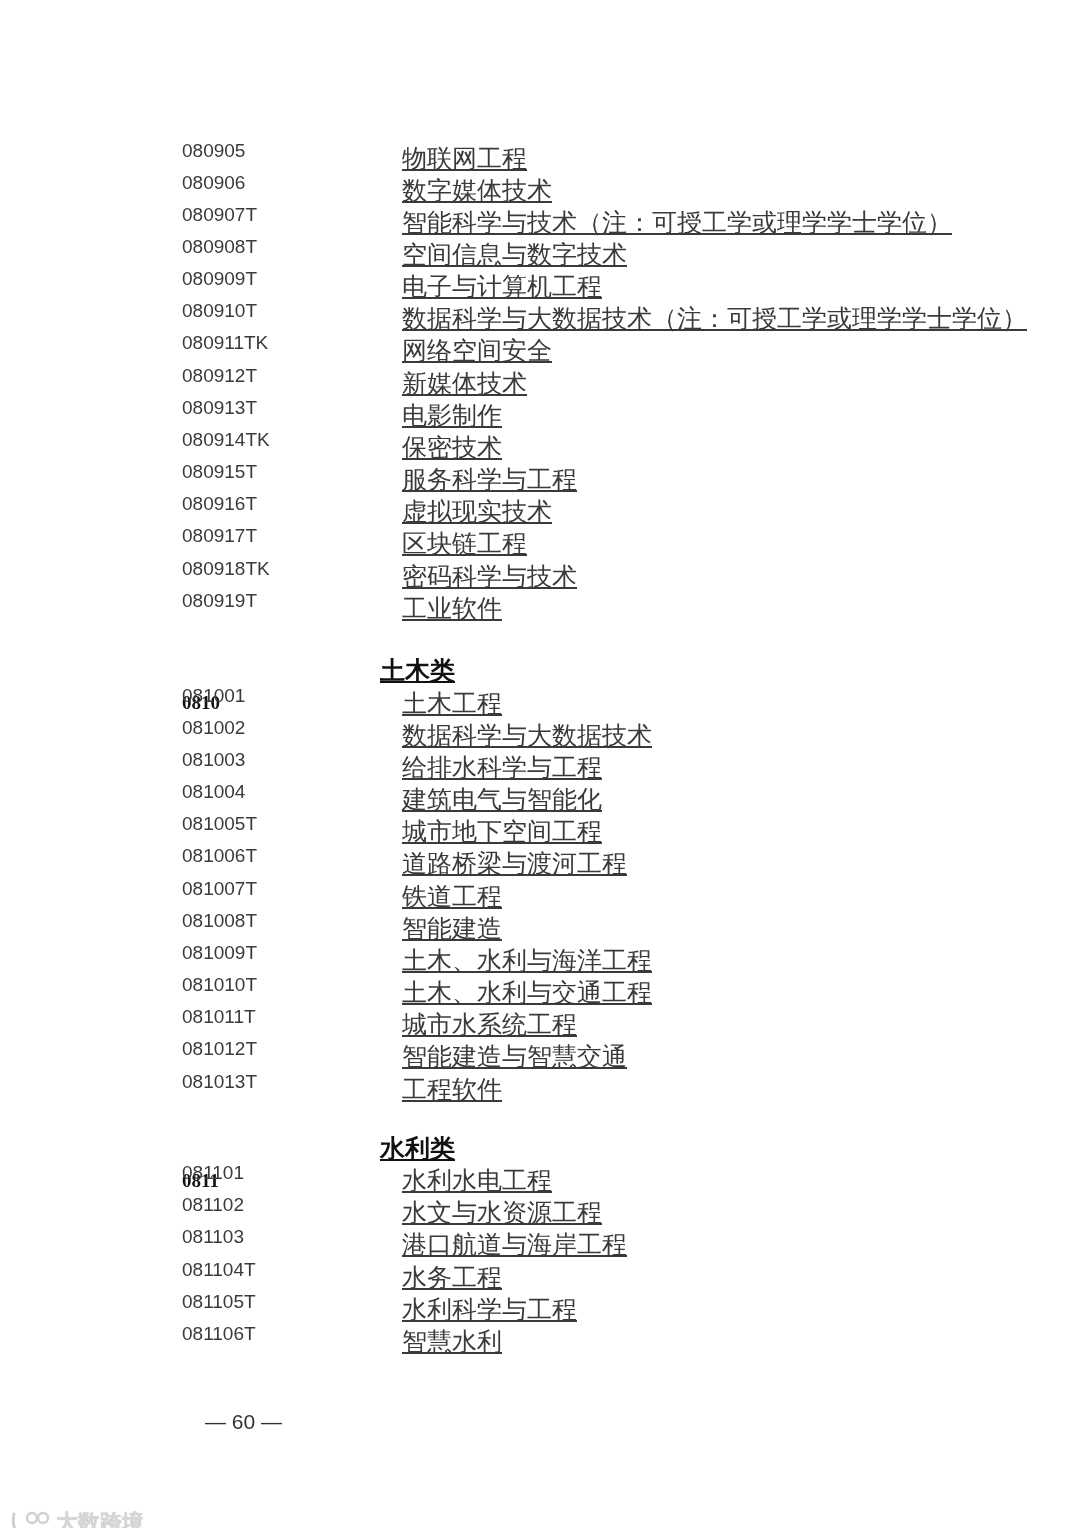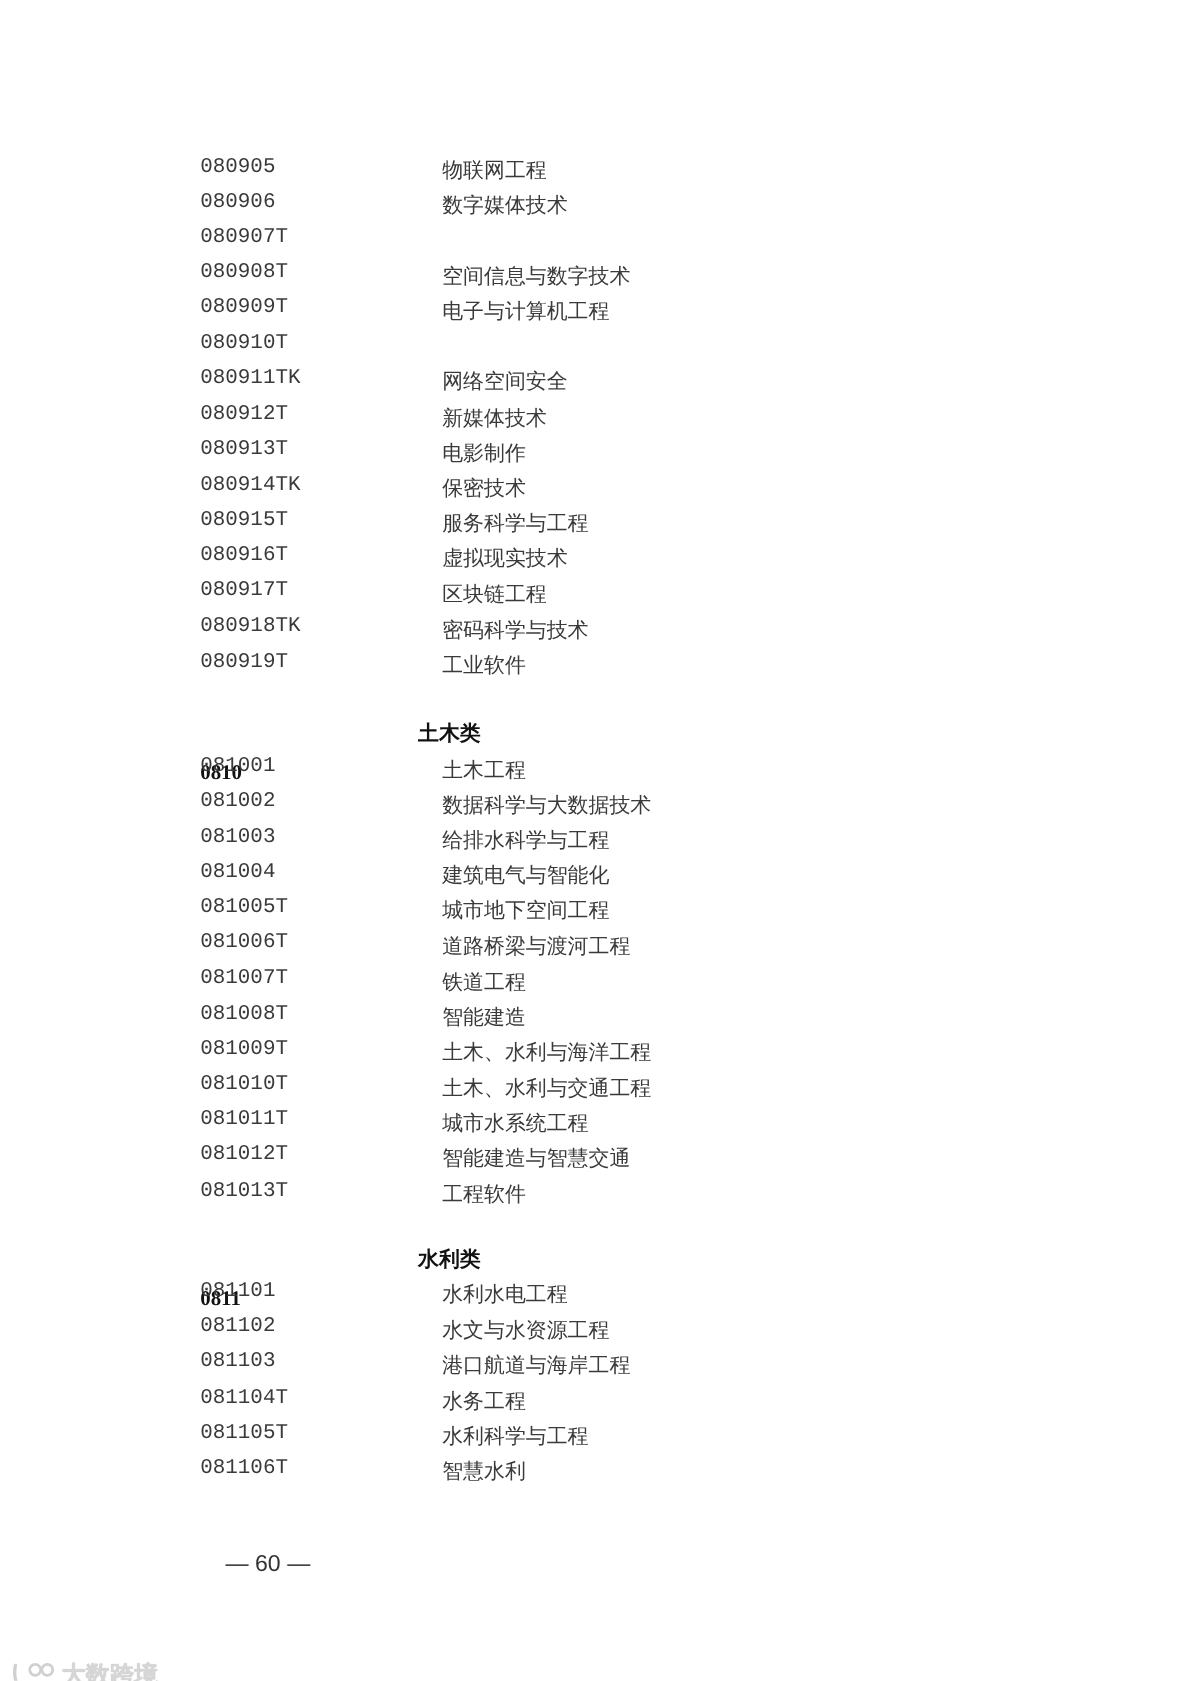--- a/index.html
+++ b/index.html
@@ -1,22 +1,22 @@
 <!DOCTYPE html>
 <html><head>
 <meta charset="utf-8">
 <style>
   html, body { margin: 0; padding: 0; background: #ffffff; }
   body { width: 1080px; height: 1528px; position: relative; overflow: hidden;
          font-family: "DejaVu Serif", "Liberation Serif", serif; color: #333333; }
   .list { position: absolute; left: 0; top: 0; width: 1080px; }
   .row { position: absolute; left: 0; width: 1080px; height: 32px; }
-  .code { position: absolute; left: 182px; font-family: Liberation Mono, monospace;
+  .code { position: absolute; left: 182px; font-family: Liberation Sans, sans-serif;
           font-size: 19px; color: #3a3a3a; top: 0; }
-  .name { position: absolute; left: 402px; font-size: 19px; color: #3a3a3a; top: 2px; white-space: nowrap; }
+  .name { position: absolute; left: 402px; font-size: 25px; color: #3a3a3a; top: 2px; white-space: nowrap; text-decoration: underline; }
   .row.head .code { font-weight: bold; color: #111; font-family: "Liberation Serif", serif; margin-top: 40px; }
   .row.head .name { left: 380px; font-weight: bold; color: #111; }
   .page-num { position: absolute; left: 205px; top: 1410px; font-family: Liberation Sans, sans-serif;
               font-size: 21px; color: #333; white-space: nowrap; }
   .watermark { position: absolute; left: 10px; top: 1488px; display: flex; align-items: center; gap: 6px;
                color: #d6d6d6; font-family: "DejaVu Sans", sans-serif; font-size: 22px; font-weight: bold;
                text-shadow: 0 0 1px #bbb; margin-top: 20px; }
   .wm-logo { width: 40px; height: 26px; }
 </style>
 </head>
@@ -27,31 +27,33 @@
   <div class="row" style="top:140px">
       <span class="code">080905</span>
       <span class="name">物联网工程</span>
     </div>
   <div class="row" style="top:172px">
       <span class="code">080906</span>
       <span class="name">数字媒体技术</span>
     </div>
   <div class="row" style="top:204px">
       <span class="code">080907T</span>
+      <span class="name">智能科学与技术（注：可授工学或理学学士学位）</span>
     </div>
   <div class="row" style="top:236px">
       <span class="code">080908T</span>
       <span class="name">空间信息与数字技术</span>
     </div>
   <div class="row" style="top:268px">
       <span class="code">080909T</span>
       <span class="name">电子与计算机工程</span>
     </div>
   <div class="row" style="top:300px">
       <span class="code">080910T</span>
+      <span class="name">数据科学与大数据技术（注：可授工学或理学学士学位）</span>
     </div>
   <div class="row" style="top:332px">
       <span class="code">080911TK</span>
       <span class="name">网络空间安全</span>
     </div>
   <div class="row" style="top:365px">
       <span class="code">080912T</span>
       <span class="name">新媒体技术</span>
     </div>
   <div class="row" style="top:397px">

